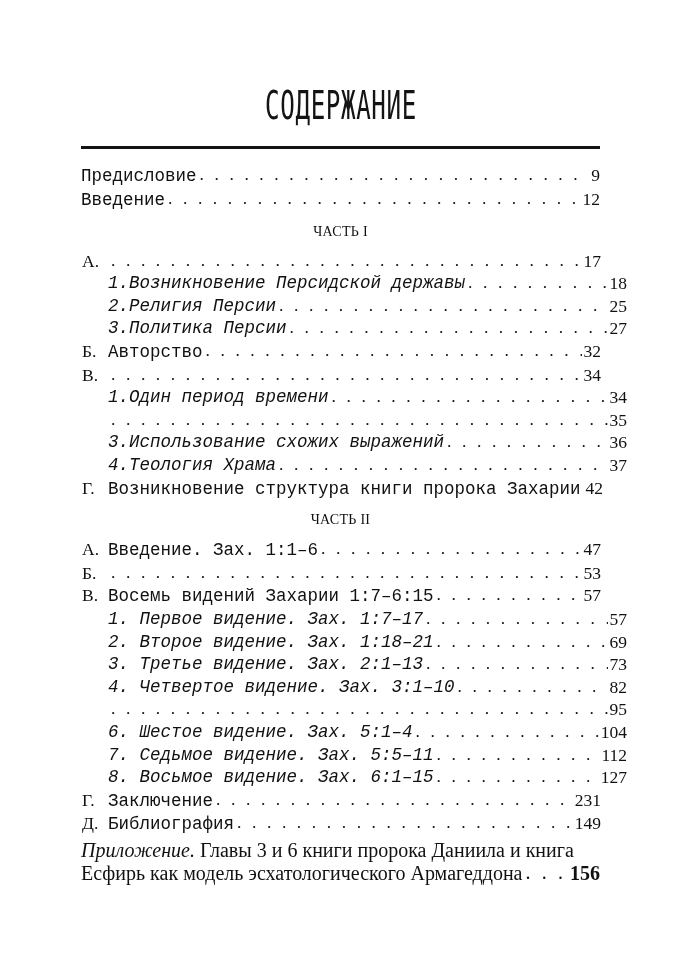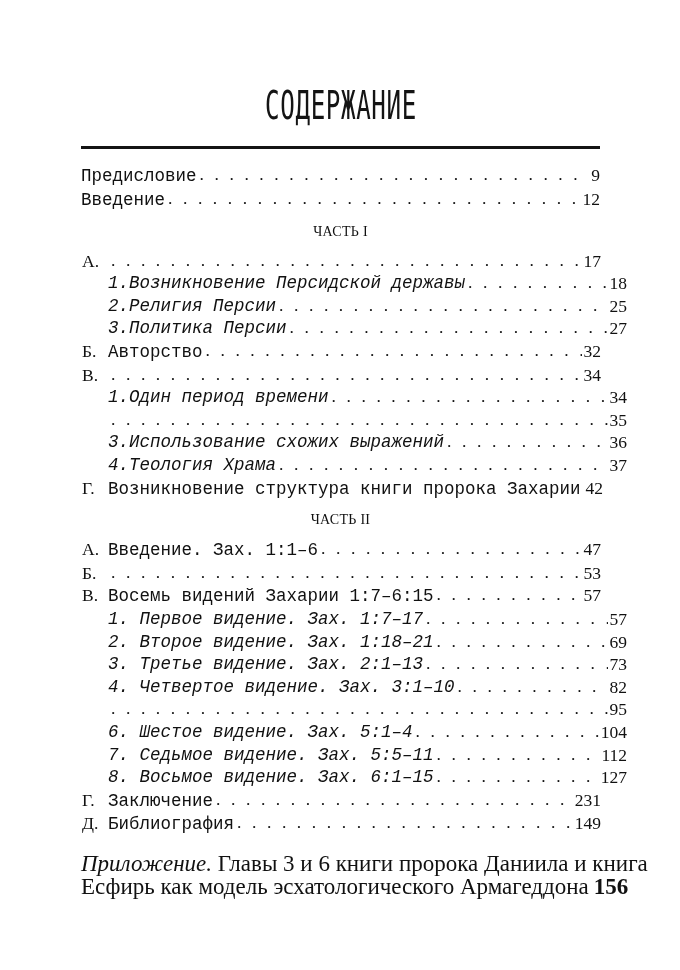--- a/index.html
+++ b/index.html
@@ -112,23 +112,23 @@
     text-align: center;
     font-size: 14px;
     line-height: 22px;
     letter-spacing: 0.3px;
     margin: 9px 0 7px 0;
     white-space: nowrap;
   }
 
   
   .appendix {
-    font-size: 23px;
+    font-size: 20px;
     line-height: 22.6px;
-    margin-top: 17px;
+    margin-top: 3px;
     width: 519px;
   }
   .appendix .line1 { white-space: nowrap; }
   .appendix .line2 {
     display: flex;
     align-items: flex-start;
     white-space: nowrap;
   }
   .appendix .line2 .label { flex: 0 0 auto; }
   .appendix .line2 .leader {

